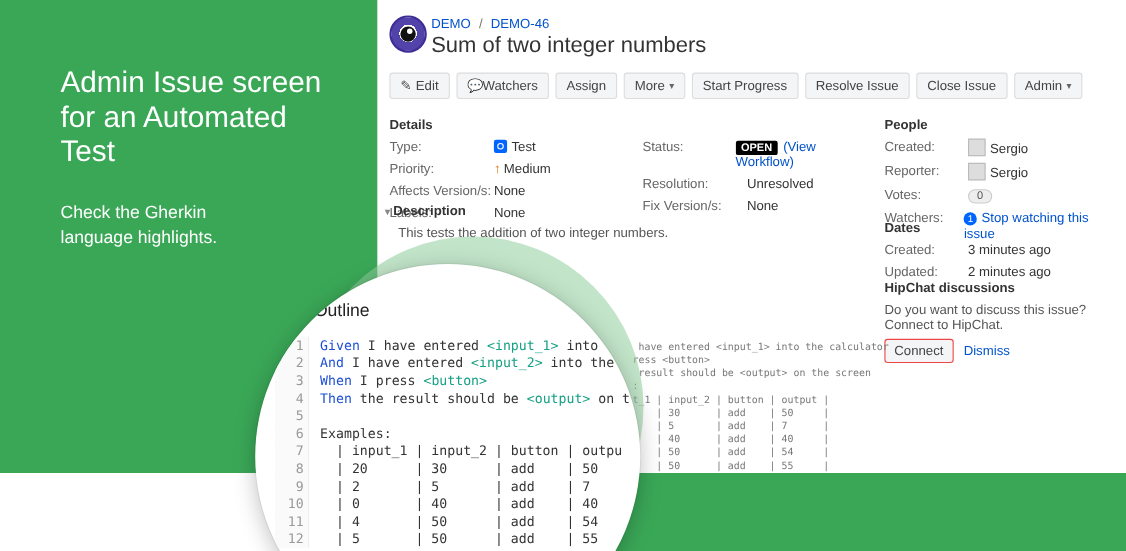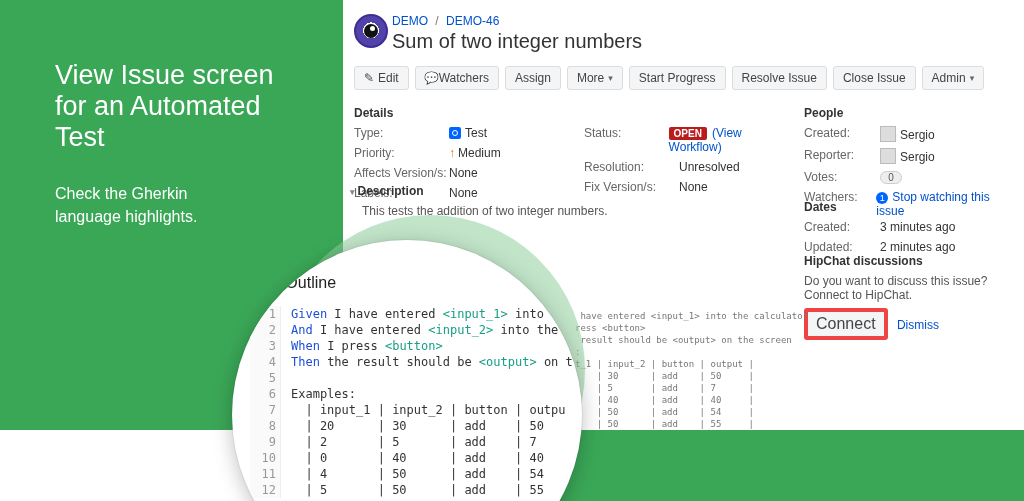--- a/index.html
+++ b/index.html
@@ -17,31 +17,31 @@
 .issue-title{position:absolute;left:392px;top:30px;font-size:20px;color:#333;}
 .toolbar{position:absolute;left:354px;top:66px;display:flex;gap:6px;}
 .btn{background:#f4f5f7;border:1px solid #dcdcdc;border-radius:3px;padding:4px 9px;font-size:12px;color:#444;display:inline-flex;align-items:center;gap:4px;cursor:pointer;}
 .btn .caret{font-size:9px;color:#666;}
 .ico{display:inline-block;width:10px;text-align:center;}
 .section-hd{font-size:12px;font-weight:700;color:#333;margin:10px 0 6px;}
 .details{position:absolute;left:354px;top:96px;width:440px;font-size:12px;color:#555;}
 .kv{display:flex;margin-bottom:6px;}
 .kv .k{width:95px;color:#666;}
 .kv .v{color:#333;}
-.pill{background:#b91c1c;color:#fff;font-size:10px;font-weight:700;padding:1px 5px;border-radius:2px;margin-right:5px;}
+.pill{background:#000000;color:#fff;font-size:10px;font-weight:700;padding:1px 5px;border-radius:2px;margin-right:5px;}
 .link{color:#0052cc;}
 .people{position:absolute;left:804px;top:96px;width:210px;font-size:12px;color:#555;}
 .people .kv .k{width:76px;}
 .avatar-sm{display:inline-block;width:14px;height:14px;background:#ddd;border:1px solid #bbb;vertical-align:-3px;margin-right:4px;}
 .badge0{display:inline-block;min-width:14px;text-align:center;background:#eee;border:1px solid #ccc;border-radius:8px;font-size:10px;color:#555;padding:0 3px;}
 .dotblue{display:inline-block;width:12px;height:12px;border-radius:50%;background:#0065ff;color:#fff;font-size:9px;text-align:center;line-height:12px;margin-right:4px;}
 .dates{position:absolute;left:804px;top:190px;width:210px;font-size:12px;color:#555;}
 .hipchat{position:absolute;left:804px;top:244px;width:210px;font-size:12px;color:#555;}
 .hip-actions{margin-top:6px;}
-.btn-sm{background:#f4f5f7;border:4px solid #ef4444;border-radius:3px;padding:3px 8px;font-size:16px;color:#444;display:inline-block;margin-right:6px;cursor:pointer;}
+.btn-sm{background:#f4f5f7;border:1px solid #ef4444;border-radius:3px;padding:3px 8px;font-size:12px;color:#444;display:inline-block;margin-right:6px;cursor:pointer;}
 .dismiss{color:#0052cc;font-size:12px;cursor:pointer;}
 .desc{position:absolute;left:350px;top:184px;width:444px;font-size:12px;color:#555;}
 .desc-hd{color:#333;font-weight:700;font-size:12px;}
 .desc-hd .tw{color:#888;font-size:9px;margin-right:3px;}
 .desc-body{margin:6px 0 0 12px;color:#555;}
 .ring{position:absolute;left:275px;top:215px;width:310px;height:310px;border-radius:50%;background:#8fcf9d;opacity:0.55;}
 .magnifier{position:absolute;left:232px;top:240px;width:350px;height:350px;border-radius:50%;background:#fff;box-shadow:0 4px 20px rgba(0,0,0,0.25),0 0 0 1px rgba(0,0,0,0.05);overflow:hidden;}
 .mag-content{position:absolute;left:0;top:0;width:100%;font-family:Menlo,Consolas,monospace;font-size:12px;color:#333;}
 .mag-title{font-size:16px;font-family:"Helvetica Neue",Arial,sans-serif;color:#222;position:absolute;left:40px;top:34px;font-weight:500;}
 .code{position:absolute;left:18px;top:66px;line-height:16px;}
@@ -57,21 +57,21 @@
 </style>
 </head>
 <body>
 <div class="stage">
 
 <div class="green-bg"></div>
 <div class="green-bottom"></div>
 
 <div class="promo">
   <h1>
-    <span>View Issue screen</span><br>
+    <span>Admin Issue screen</span><br>
     <span>for an Automated</span><br>
     <span>Test</span>
   </h1>
   <p>
     <span>Check the Gherkin</span><br>
     <span>language highlights.</span>
   </p>
 </div>
 
 <div class="avatar">

